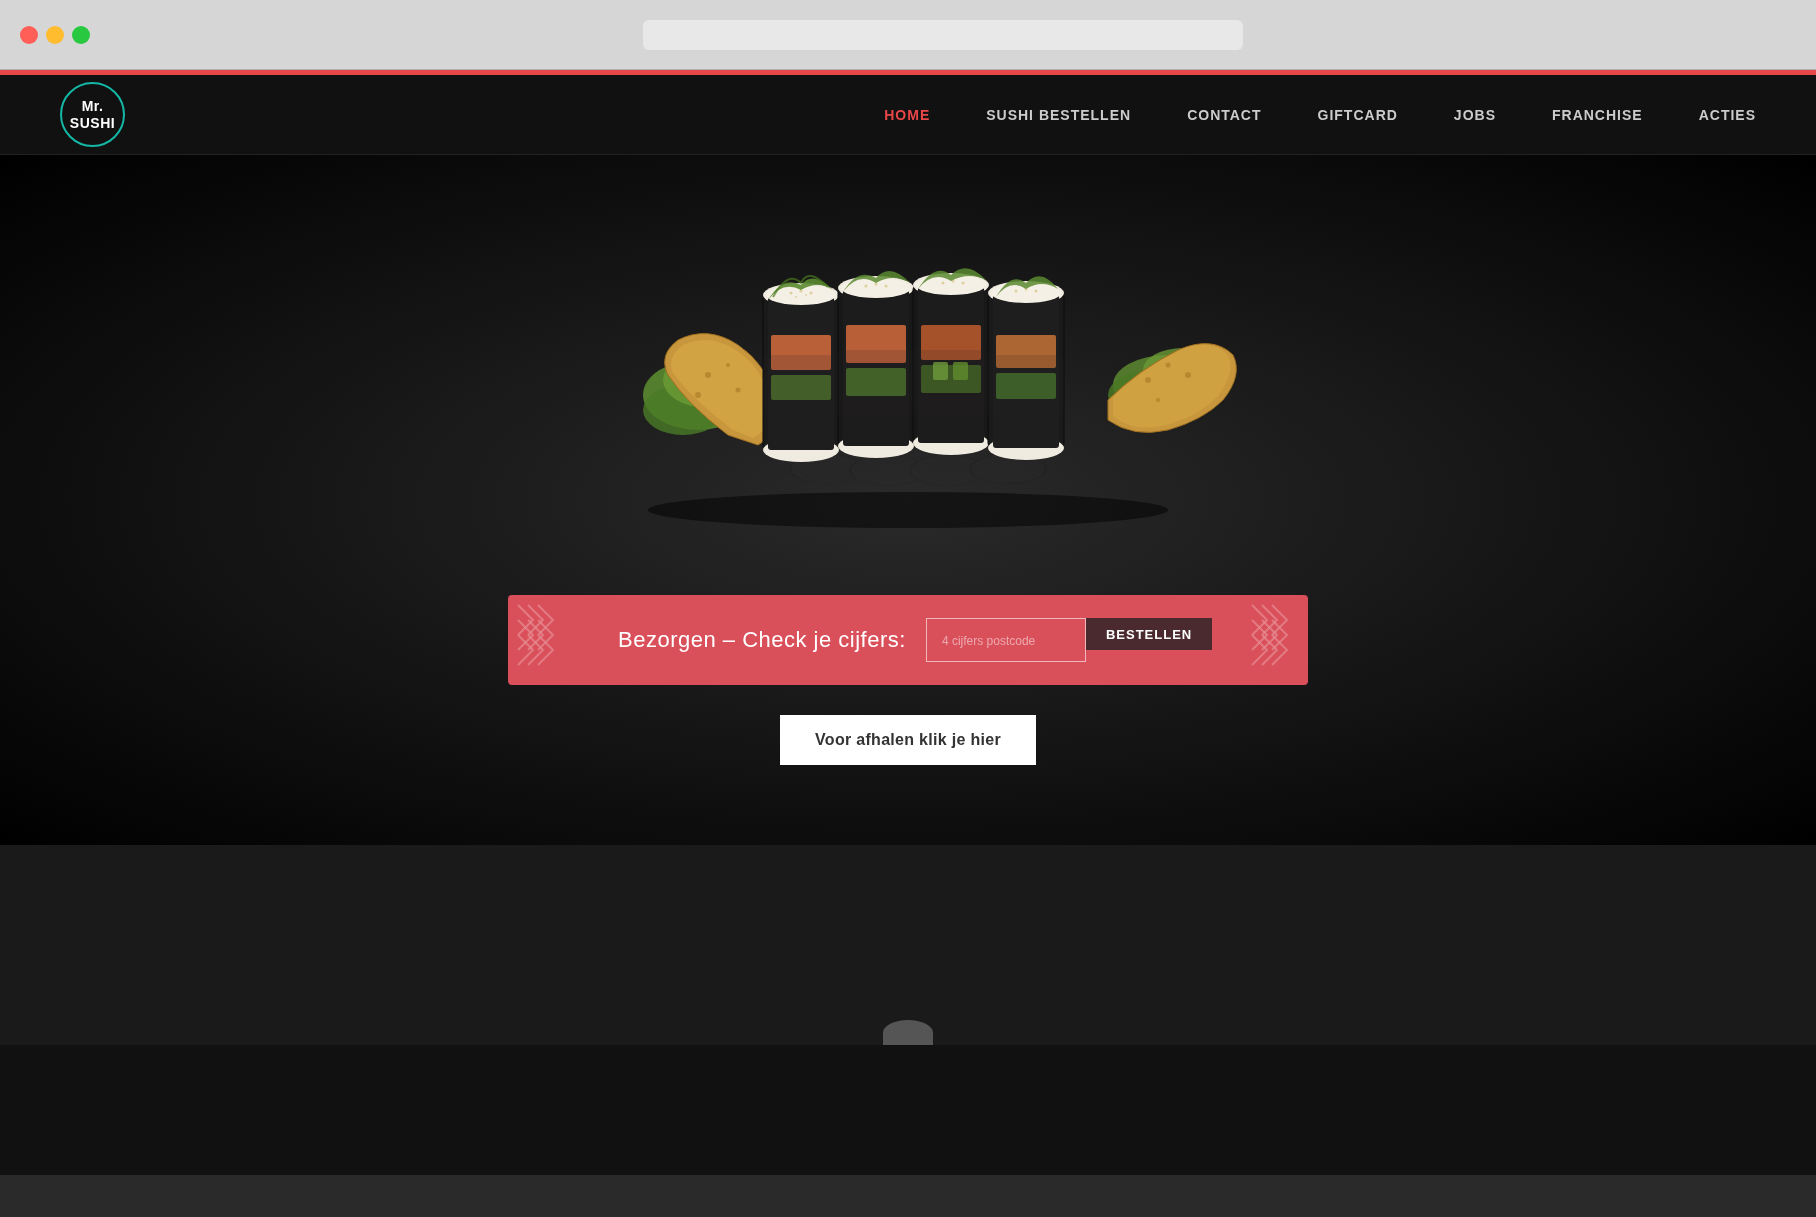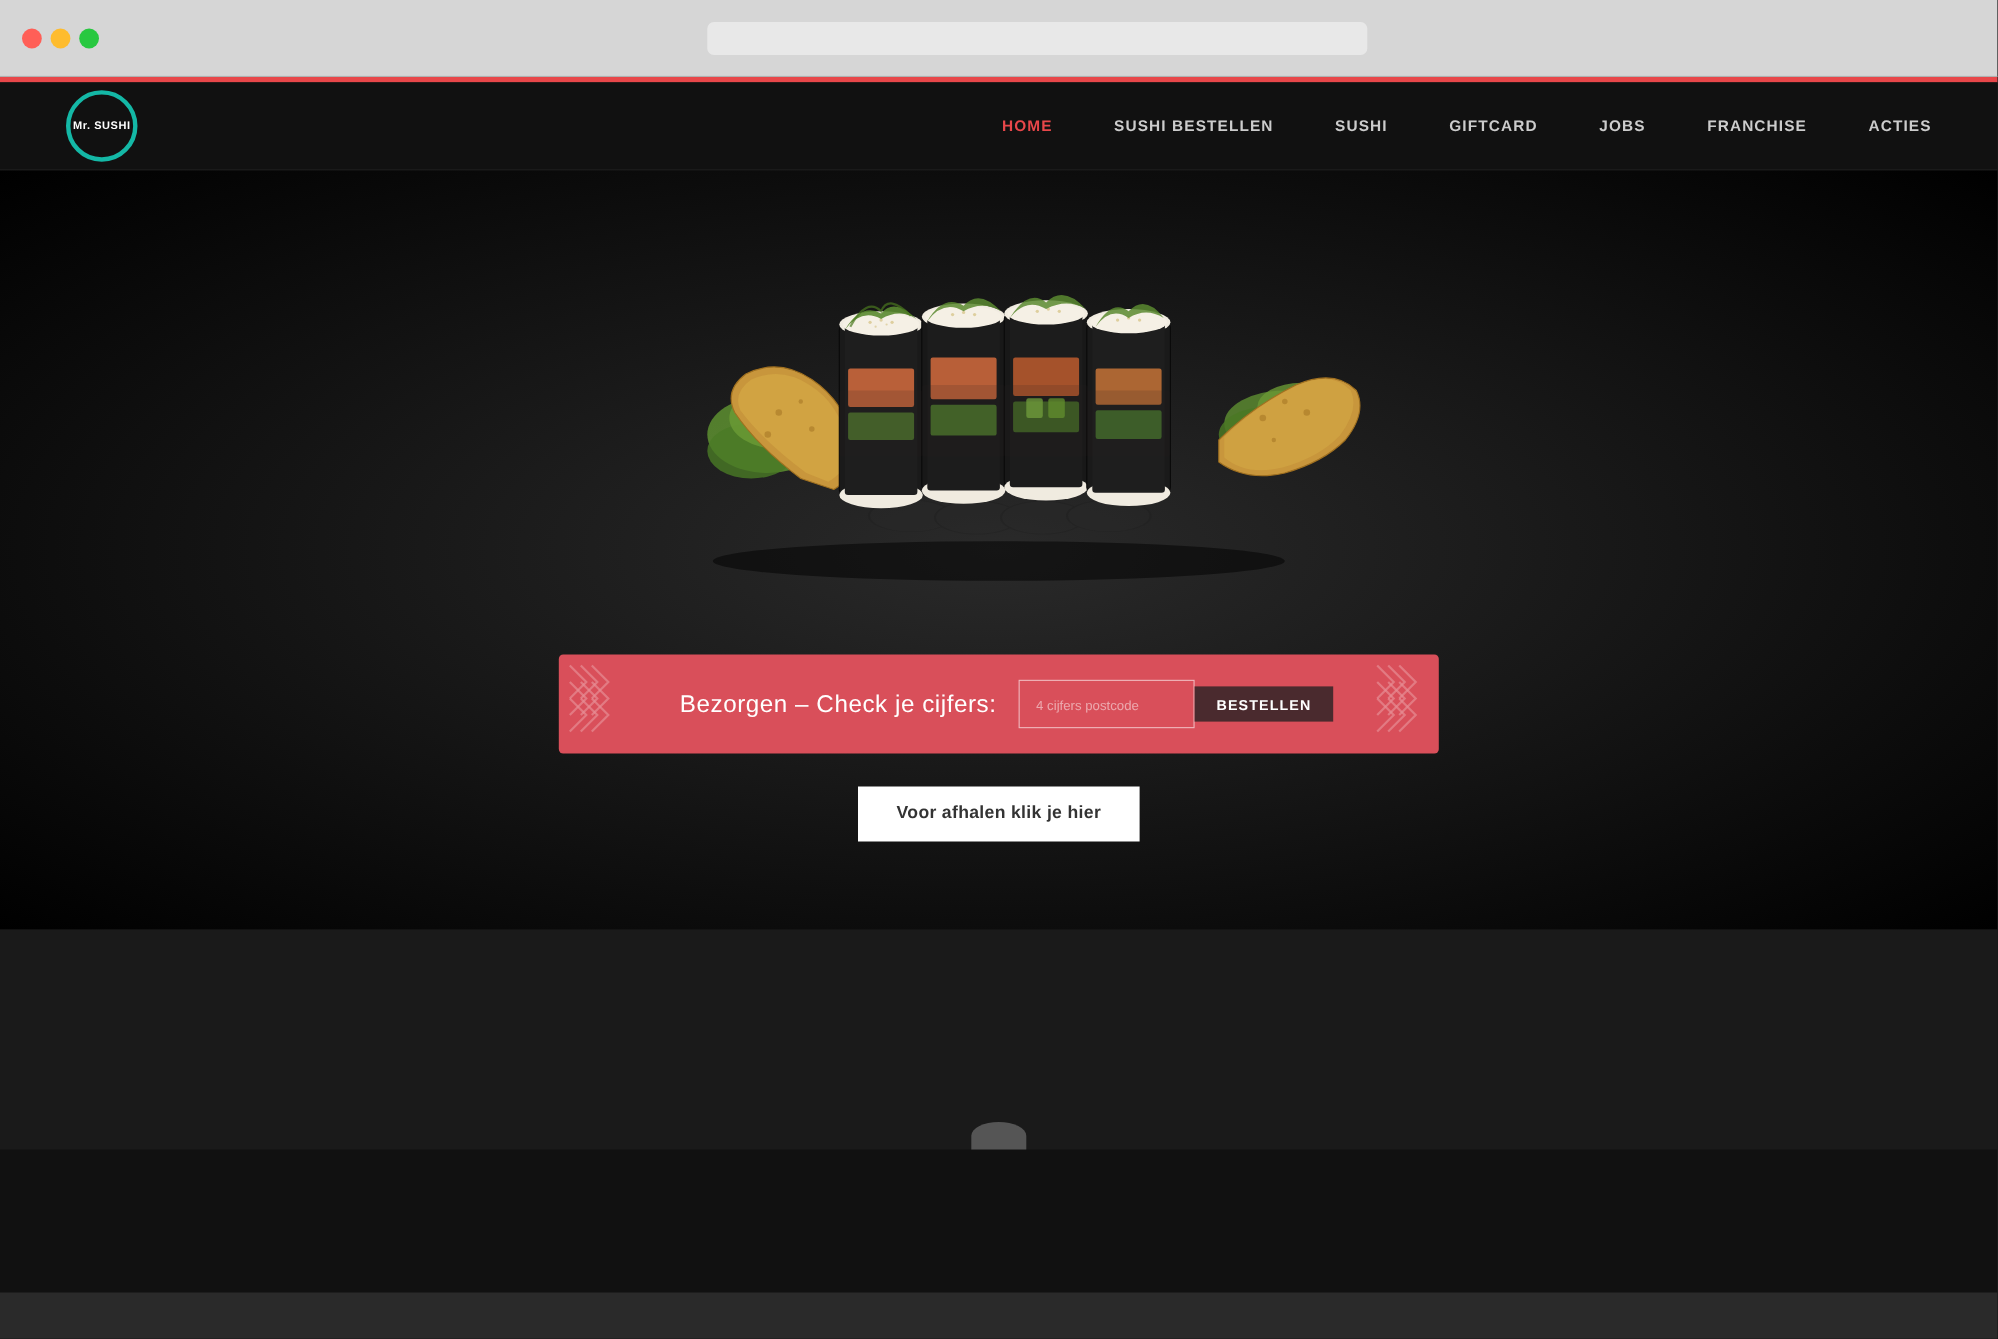--- a/index.html
+++ b/index.html
@@ -65,26 +65,26 @@
       align-items: center;
       justify-content: space-between;
       padding: 0 60px;
       border-bottom: 1px solid #222;
     }
 
     .logo {
       width: 65px;
       height: 65px;
       border-radius: 50%;
-      border: 4px solid #14b8a6;
+      border: 2px solid #14b8a6;
       display: flex;
       align-items: center;
       justify-content: center;
       color: white;
-      font-size: 10px;
+      font-size: 14px;
       font-weight: bold;
       text-align: center;
       line-height: 1.2;
       letter-spacing: 0.5px;
     }
 
     .nav-links {
       display: flex;
       gap: 56px;
       align-items: center;
@@ -171,21 +171,21 @@
     .banner-text {
       color: #ffffff;
       font-size: 22px;
       font-weight: 400;
       letter-spacing: 0.5px;
       white-space: nowrap;
     }
 
     .banner-form {
       display: flex;
-      align-items: center;
+      align-items: flex-start;
       gap: 0;
     }
 
     .postcode-input {
       height: 44px;
       padding: 0 15px;
       background: transparent;
       border: 1.5px solid rgba(255,255,255,0.6);
       color: rgba(255,255,255,0.6);
       font-size: 13px;
@@ -271,21 +271,21 @@
       <span>Mr. SUSHI</span>
     </div>
     <ul class="nav-links">
       <li>
         <a href="#" class="active">HOME</a>
       </li>
       <li>
         <a href="#">SUSHI BESTELLEN</a>
       </li>
       <li>
-        <a href="#">SUSHI</a>
+        <a href="#">CONTACT</a>
       </li>
       <li>
         <a href="#">GIFTCARD</a>
       </li>
       <li>
         <a href="#">JOBS</a>
       </li>
       <li>
         <a href="#">FRANCHISE</a>
       </li>

